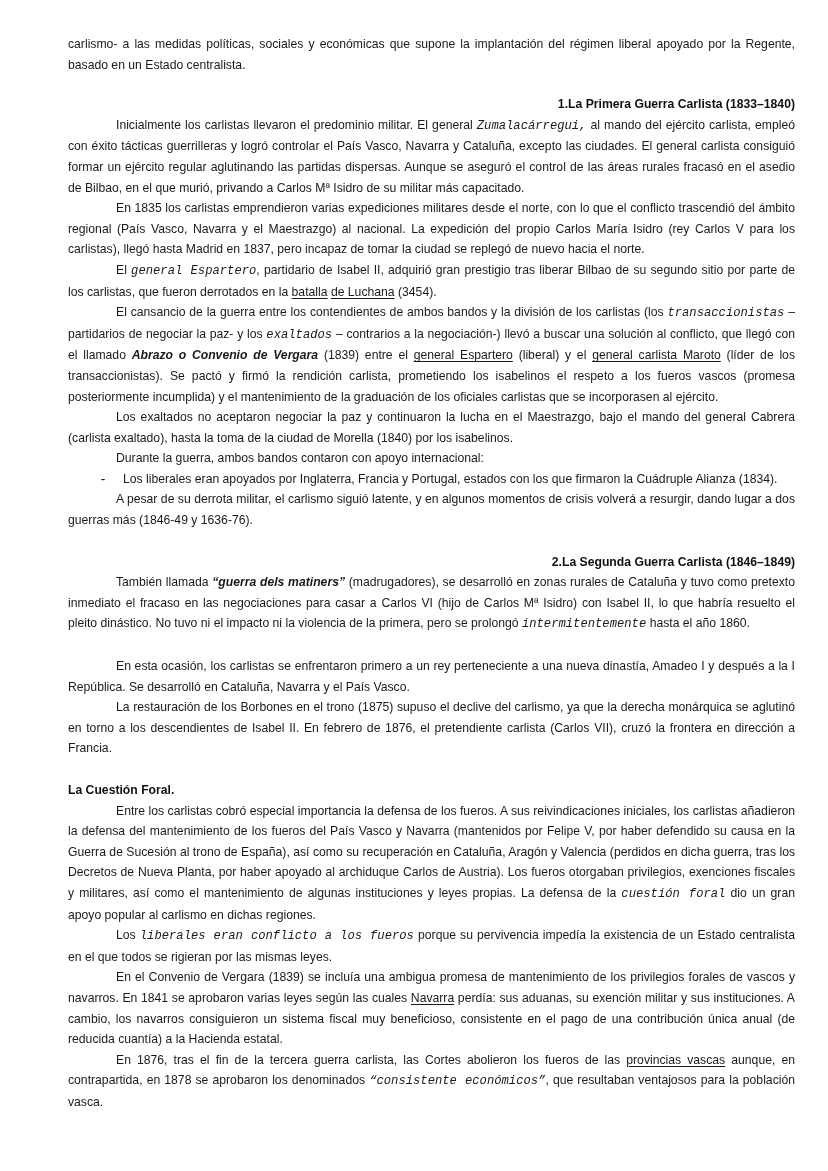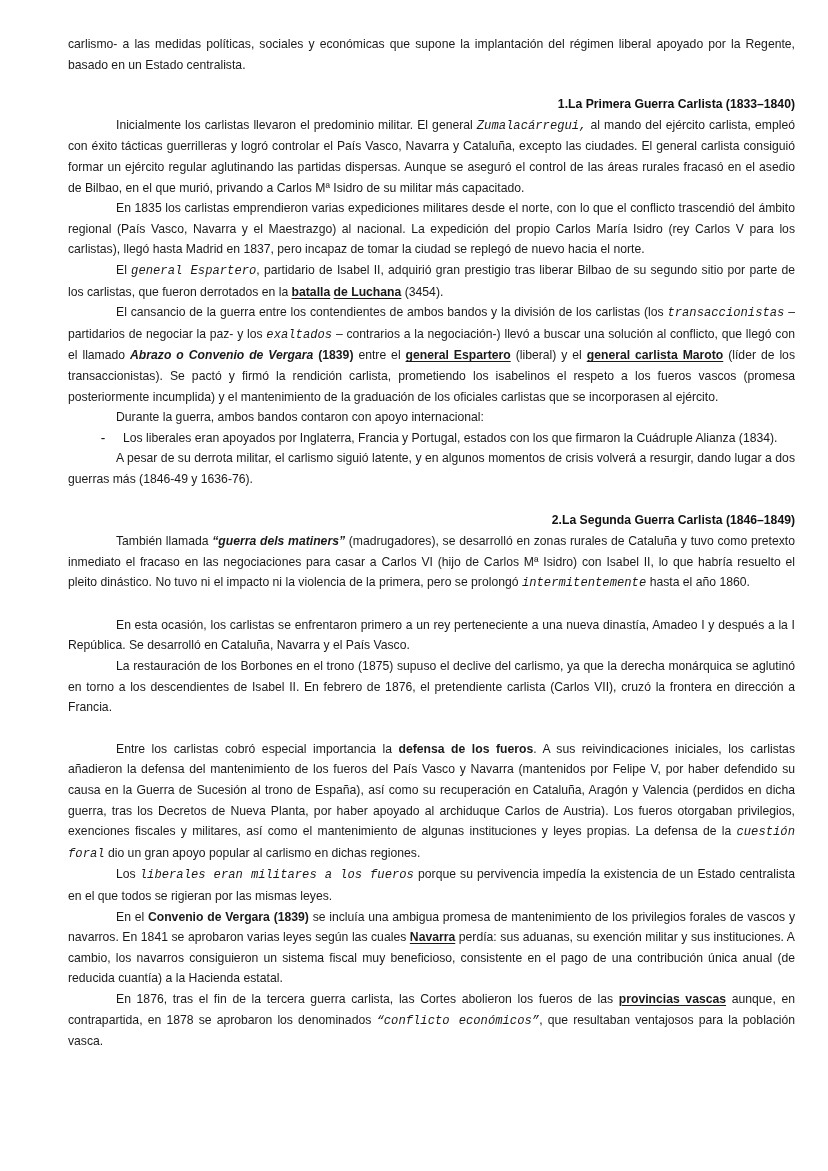--- a/index.html
+++ b/index.html
@@ -77,42 +77,43 @@
     line-height: 20.6px;
     text-align: justify;
     color: #1a1a1a;
   }
   ul.dash-list li .dash {
     position: absolute;
     left: 33px;
     top: 0;
   }
   em { font-style: italic; font-family: Liberation Mono, monospace; }
-  strong { font-weight: bold; margin-top: 46px; }
+  strong { font-weight: normal; margin-top: 46px; }
   .bi { font-weight: bold; font-style: italic; }
-  .u { text-decoration: underline; text-underline-offset: 2px; font-weight: bold; }
+  .u { text-decoration: underline; text-underline-offset: 2px; }
 </style>
 </head>
 <body>
 
 <div id="page">
   <div class="doc-body">
 
     <p class="noindent">carlismo- a las medidas políticas, sociales y económicas que supone la implantación del régimen liberal apoyado por la Regente, basado en un Estado centralista.</p>
 
     <div class="spacer-md"></div>
 
     <h3 class="section-heading">
       <span class="num">1.</span><span>La Primera Guerra Carlista (1833–1840)</span>
     </h3>
 
     <p class="indent"><span>Inicialmente los carlistas llevaron el predominio militar. El general </span><em>Zumalacárregui,</em><span> al mando del ejército carlista, empleó con éxito tácticas guerrilleras y logró controlar el País Vasco, Navarra y Cataluña, excepto las ciudades. El general carlista consiguió formar un ejército regular aglutinando las partidas dispersas. Aunque se aseguró el control de las áreas rurales fracasó en el asedio de Bilbao, en el que murió, privando a Carlos Mª Isidro de su militar más capacitado.</span></p>
     <p class="indent"><span>En 1835 los carlistas emprendieron varias expediciones militares desde el norte, con lo que el conflicto trascendió del ámbito regional (País Vasco, Navarra y el Maestrazgo) al nacional. La expedición del propio Carlos María Isidro (rey Carlos V para los carlistas), llegó hasta Madrid en 1837, pero incapaz de tomar la ciudad se replegó de nuevo hacia el norte.</span></p>
     <p class="indent"><span>El </span><em>general Espartero</em><span>, partidario de Isabel II, adquirió gran prestigio tras liberar Bilbao de su segundo sitio por parte de los carlistas, que fueron derrotados en la </span><span class="u">batalla</span><span> </span><span class="u">de Luchana</span><span> (3454).</span></p>
     <p class="indent"><span>El cansancio de la guerra entre los contendientes de ambos bandos y la división de los carlistas (los </span><em>transaccionistas</em><span> – partidarios de negociar la paz- y los </span><em>exaltados</em><span> – contrarios a la negociación-) llevó a buscar una solución al conflicto, que llegó con el llamado </span><span class="bi">Abrazo o Convenio de Vergara</span><strong> (1839)</strong><span> entre el </span><span class="u">general Espartero</span><span> (liberal) y el </span><span class="u">general carlista Maroto</span><span> (líder de los transaccionistas). Se pactó y firmó la rendición carlista, prometiendo los isabelinos el respeto a los fueros vascos (promesa posteriormente incumplida) y el mantenimiento de la graduación de los oficiales carlistas que se incorporasen al ejército.</span></p>
+    <p class="indent"><span>Los exaltados no aceptaron negociar la paz y continuaron la lucha en el Maestrazgo, bajo el mando del general Cabrera (carlista exaltado), hasta la toma de la ciudad de Morella (1840) por los isabelinos.</span></p>
     <p class="indent"><span>Durante la guerra, ambos bandos contaron con apoyo internacional:</span></p>
 
     <ul class="dash-list">
       <li>
         <span class="dash">-</span>
       </li>
       <li>
         <span class="dash">-</span><span>Los liberales eran apoyados por Inglaterra, Francia y Portugal, estados con los que firmaron la Cuádruple Alianza (1834).</span>
       </li>
     </ul>
@@ -128,20 +129,21 @@
     <p class="indent"><span>También llamada </span><span class="bi">“guerra dels matiners”</span><span> (madrugadores), se desarrolló en zonas rurales de Cataluña y tuvo como pretexto inmediato el fracaso en las negociaciones para casar a Carlos VI (hijo de Carlos Mª Isidro) con Isabel II, lo que habría resuelto el pleito dinástico. No tuvo ni el impacto ni la violencia de la primera, pero se prolongó </span><em>intermitentemente</em><span> hasta el año 1860.</span></p>
 
     <div class="spacer-lg"></div>
 
 
     <p class="indent"><span>En esta ocasión, los carlistas se enfrentaron primero a un rey perteneciente a una nueva dinastía, Amadeo I y después a la I República. Se desarrolló en Cataluña, Navarra y el País Vasco.</span></p>
     <p class="indent"><span>La restauración de los Borbones en el trono (1875) supuso el declive del carlismo, ya que la derecha monárquica se aglutinó en torno a los descendientes de Isabel II. En febrero de 1876, el pretendiente carlista (Carlos VII), cruzó la frontera en dirección a Francia.</span></p>
 
     <div class="spacer-lg"></div>
 
+    <h3 class="sub-heading">La Cuestión Foral.</h3>
 
     <p class="indent"><span>Entre los carlistas cobró especial importancia la </span><strong>defensa de los fueros</strong><span>. A sus reivindicaciones iniciales, los carlistas añadieron la defensa del mantenimiento de los fueros del País Vasco y Navarra (mantenidos por Felipe V, por haber defendido su causa en la Guerra de Sucesión al trono de España), así como su recuperación en Cataluña, Aragón y Valencia (perdidos en dicha guerra, tras los Decretos de Nueva Planta, por haber apoyado al archiduque Carlos de Austria). Los fueros otorgaban privilegios, exenciones fiscales y militares, así como el mantenimiento de algunas instituciones y leyes propias. La defensa de la </span><em>cuestión foral</em><span> dio un gran apoyo popular al carlismo en dichas regiones.</span></p>
-    <p class="indent"><span>Los </span><em>liberales eran militares a los fueros</em><span> porque su pervivencia impedía la existencia de un Estado centralista en el que todos se rigieran por las mismas leyes.</span></p>
+    <p class="indent"><span>Los </span><em>liberales eran conflicto a los fueros</em><span> porque su pervivencia impedía la existencia de un Estado centralista en el que todos se rigieran por las mismas leyes.</span></p>
     <p class="indent"><span>En el </span><strong>Convenio de Vergara (1839)</strong><span> se incluía una ambigua promesa de mantenimiento de los privilegios forales de vascos y navarros. En 1841 se aprobaron varias leyes según las cuales </span><span class="u">Navarra</span><span> perdía: sus aduanas, su exención militar y sus instituciones. A cambio, los navarros consiguieron un sistema fiscal muy beneficioso, consistente en el pago de una contribución única anual (de reducida cuantía) a la Hacienda estatal.</span></p>
-    <p class="indent"><span>En 1876, tras el fin de la tercera guerra carlista, las Cortes abolieron los fueros de las </span><span class="u">provincias vascas</span><span> aunque, en contrapartida, en 1878 se aprobaron los denominados </span><em>“conflicto económicos”</em><span>, que resultaban ventajosos para la población vasca.</span></p>
+    <p class="indent"><span>En 1876, tras el fin de la tercera guerra carlista, las Cortes abolieron los fueros de las </span><span class="u">provincias vascas</span><span> aunque, en contrapartida, en 1878 se aprobaron los denominados </span><em>“consistente económicos”</em><span>, que resultaban ventajosos para la población vasca.</span></p>
 
   </div>
 </div>
 
 </body></html>

